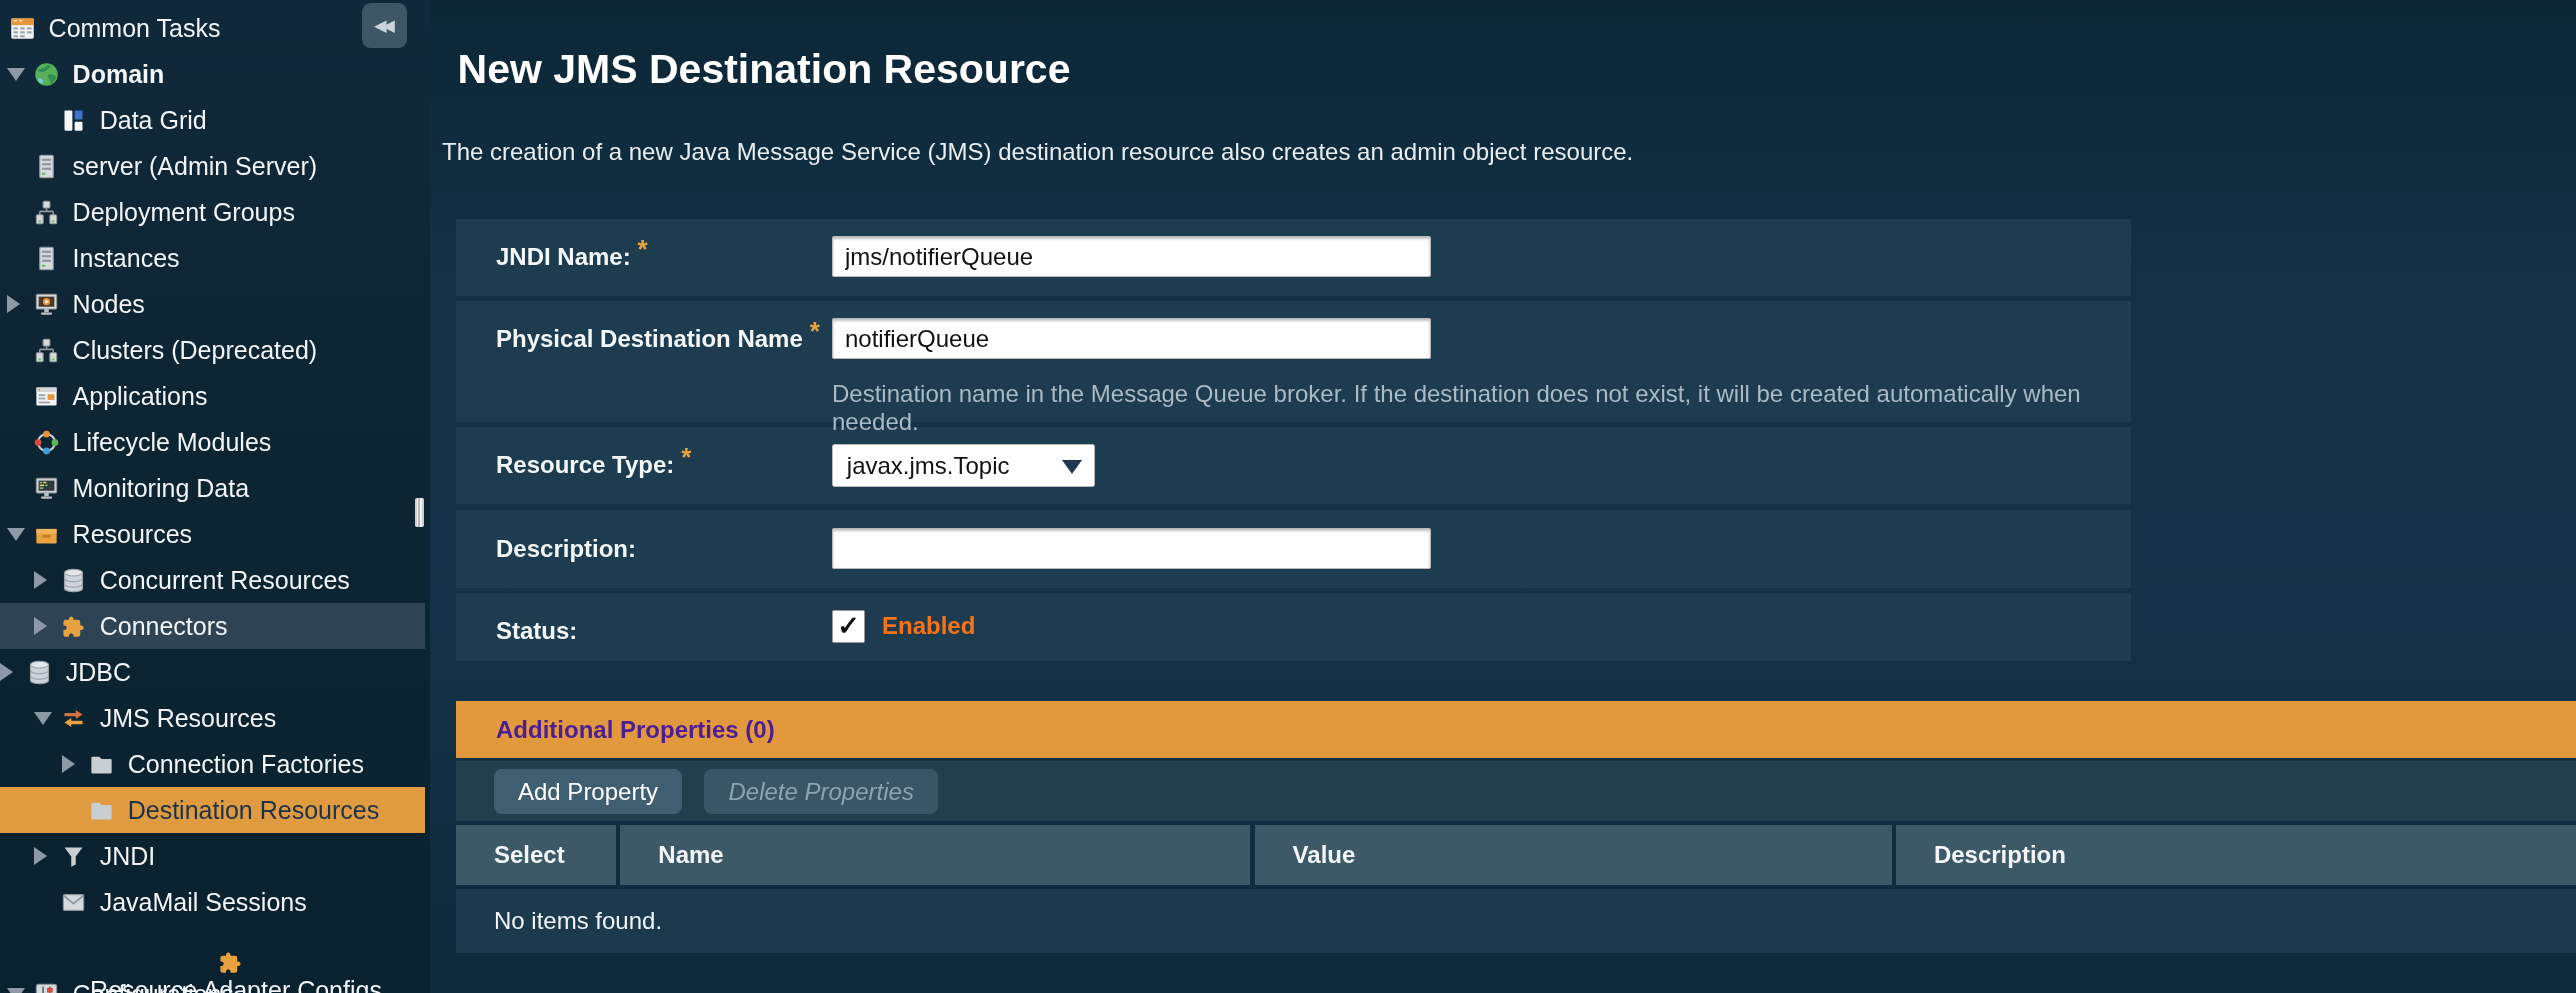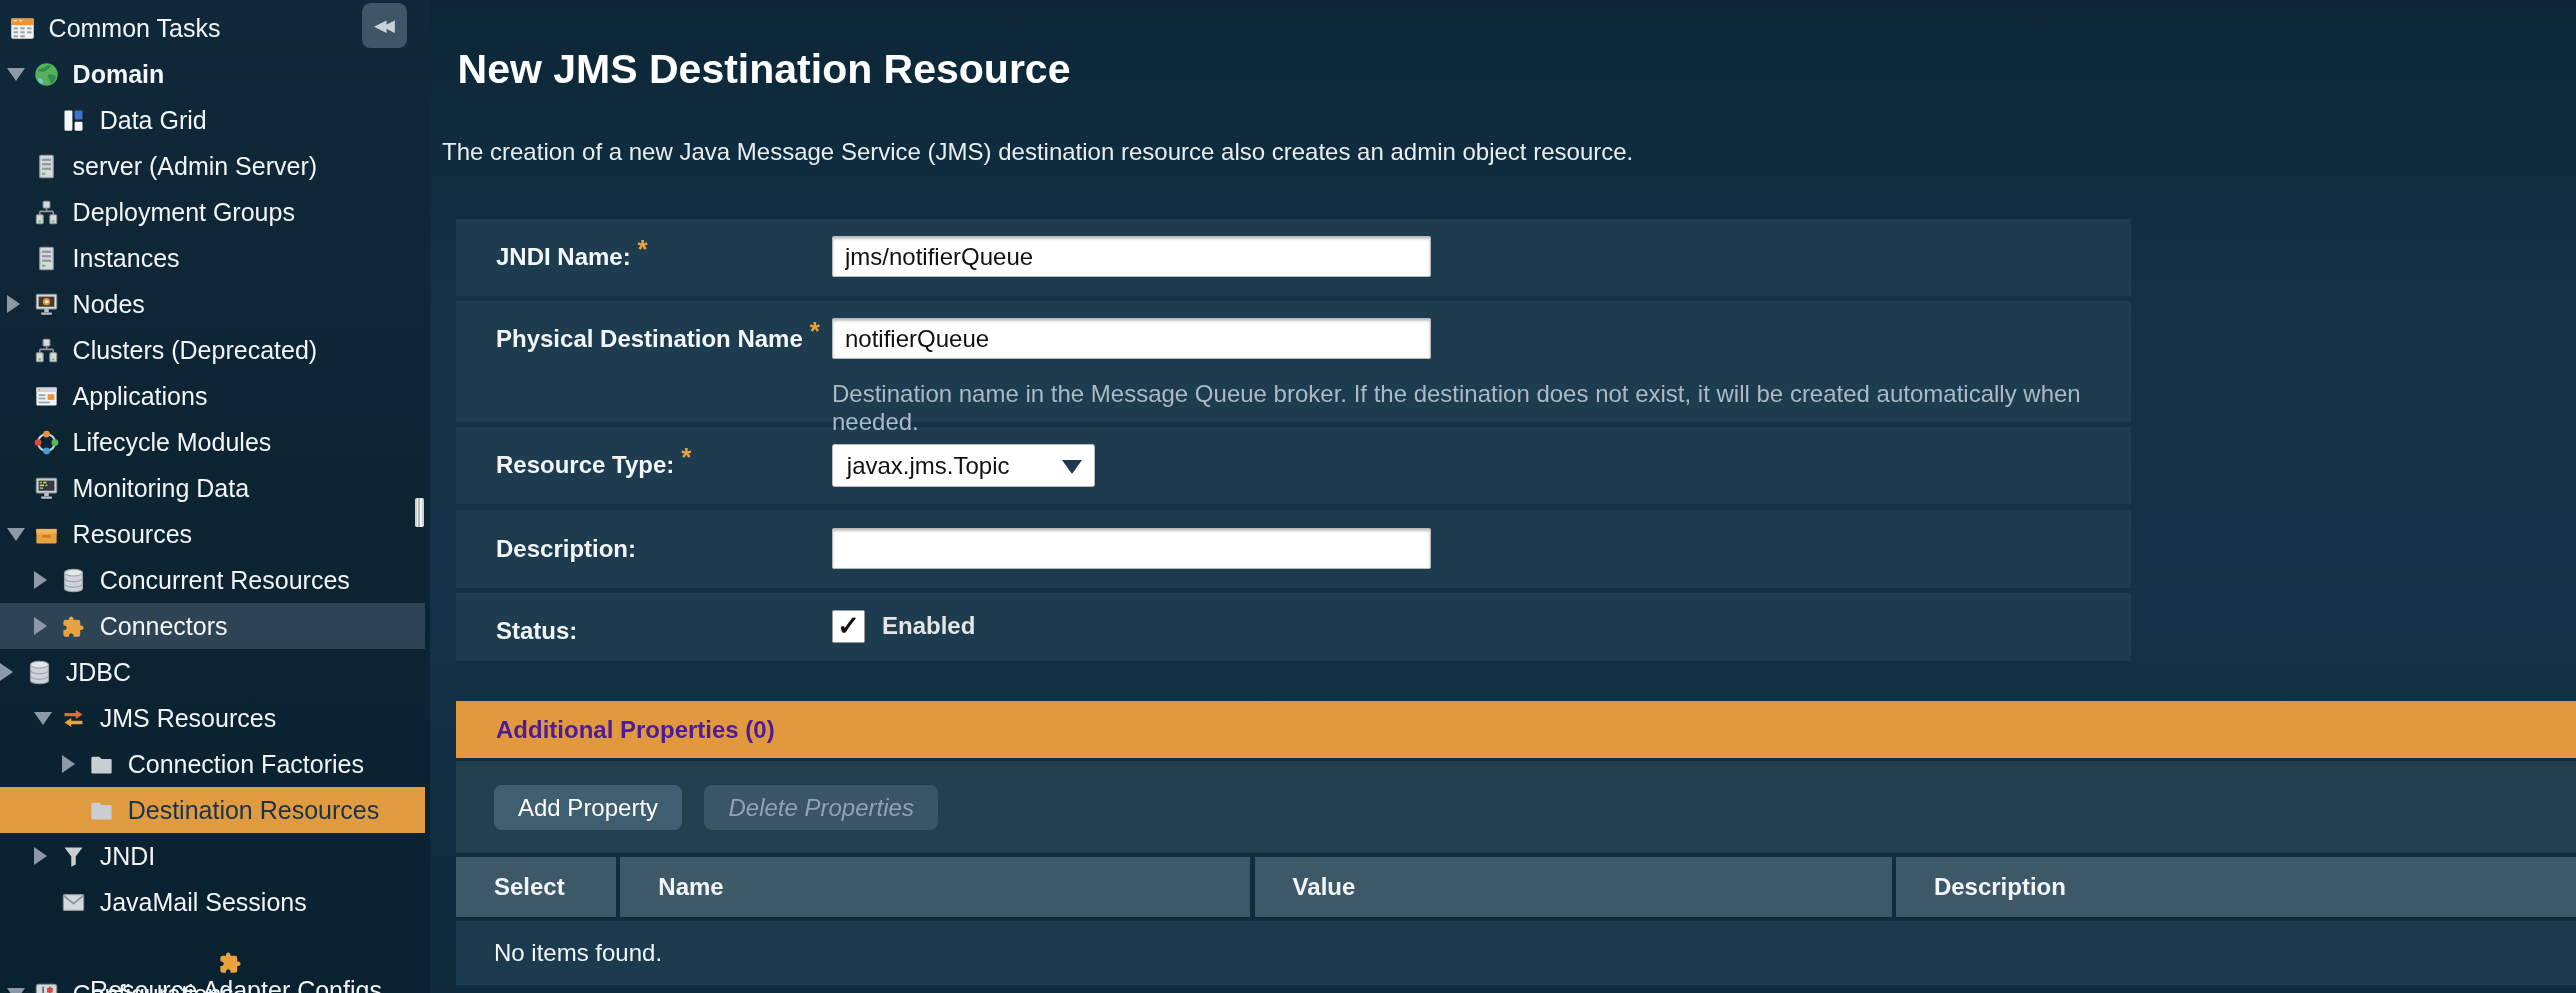--- a/index.html
+++ b/index.html
@@ -92,31 +92,31 @@
     border-left:10.3px solid transparent; border-right:10.3px solid transparent;
     border-top:14.6px solid #1d3850;
   }
   .status-wrap { display:flex; align-items:center; }
   .checkbox {
     width:33px; height:33px; background:#fff;
     border:0.9px solid #999; border-radius:1.7px;
     display:flex; align-items:center; justify-content:center;
     font-size:27px; font-weight:bold; color:#111; cursor:pointer;
   }
-  .checkbox-label { margin-left:17px; font-size:24px; font-weight:bold; color:#e5e5e5; }
+  .checkbox-label { margin-left:17px; font-size:24px; font-weight:bold; color:#f97316; }
 
   .props-header {
     margin:40px 0 0 26px;
     height:57px; background:#e2993d;
     font-size:24px; font-weight:bold; color:#4c1d95;
     line-height:57px; padding-left:40px;
   }
   .props-toolbar {
     margin:3.4px 0 0 26px;
-    height:92px; background:#223f4e;
+    height:60px; background:#223f4e;
     display:flex; align-items:center; padding-left:38px;
   }
   .btn {
     height:45px; line-height:45px; padding:0 24px;
     border:none; border-radius:7.7px;
     font-family:"Liberation Sans", sans-serif; font-size:24px;
     cursor:pointer;
   }
   .btn-add { background:#3f5f70; color:#ffffff; margin-right:22.4px; }
   .btn-del { background:#3a5565; color:#8fa3b0; font-style:italic; cursor:default; }

